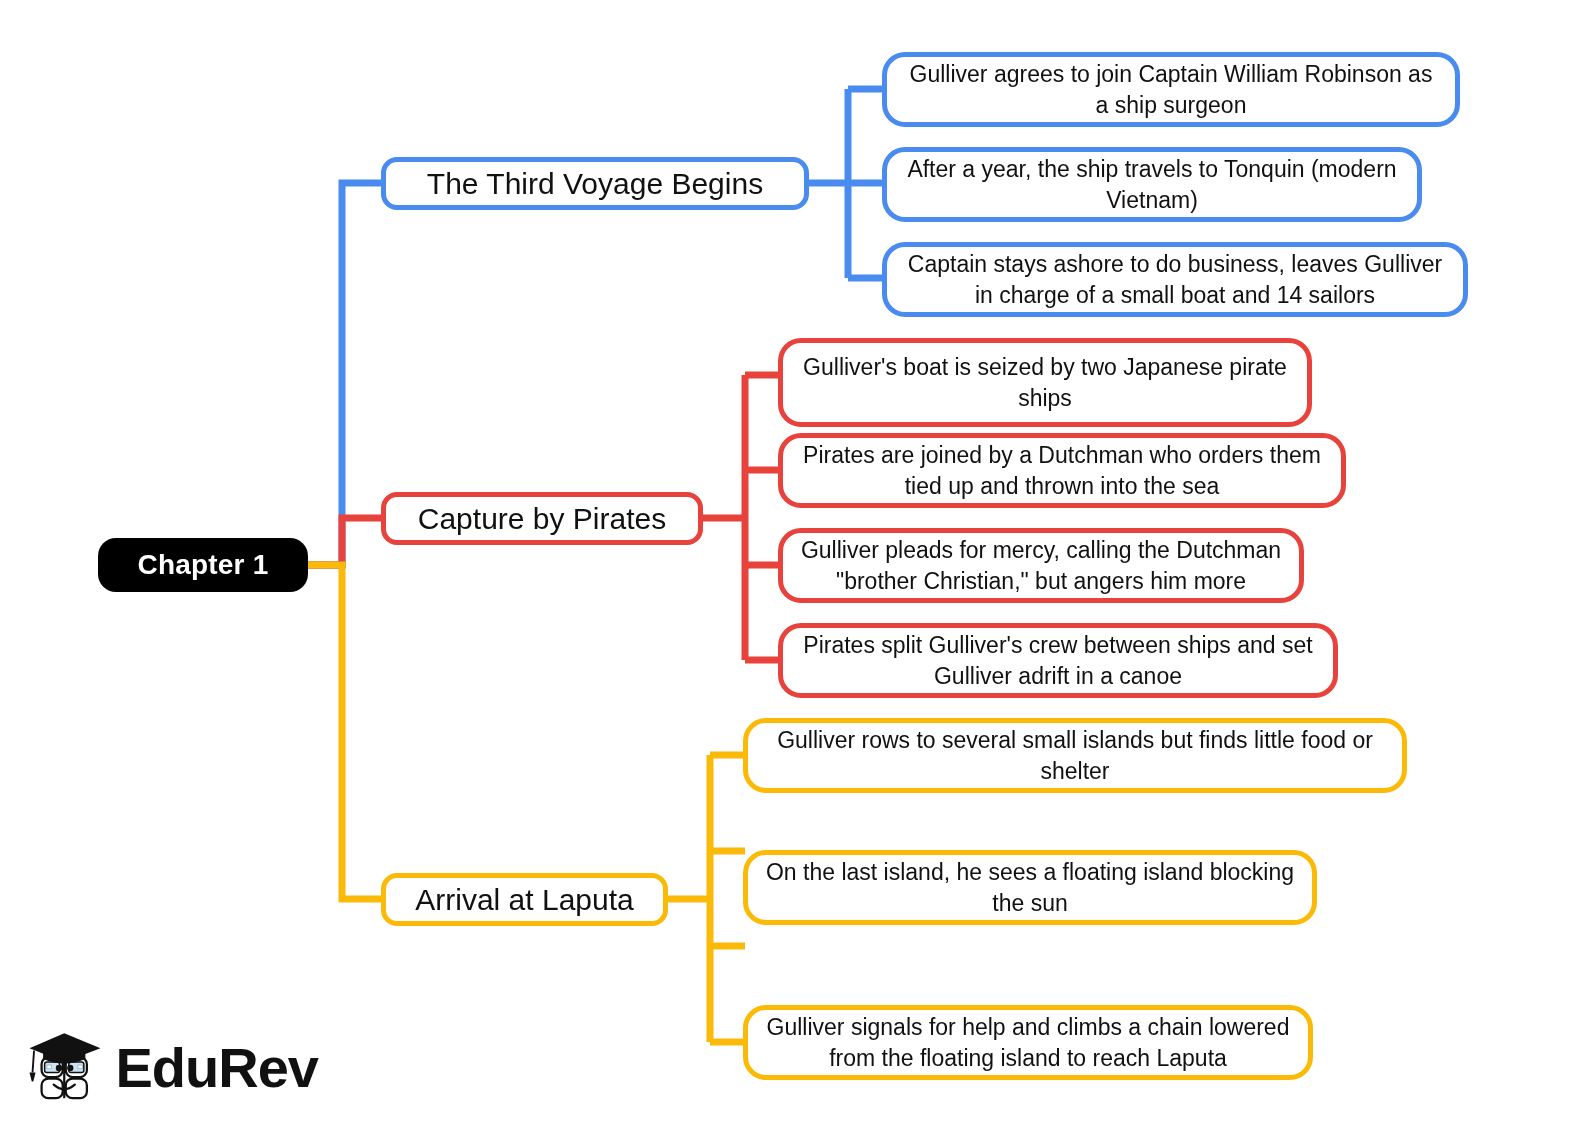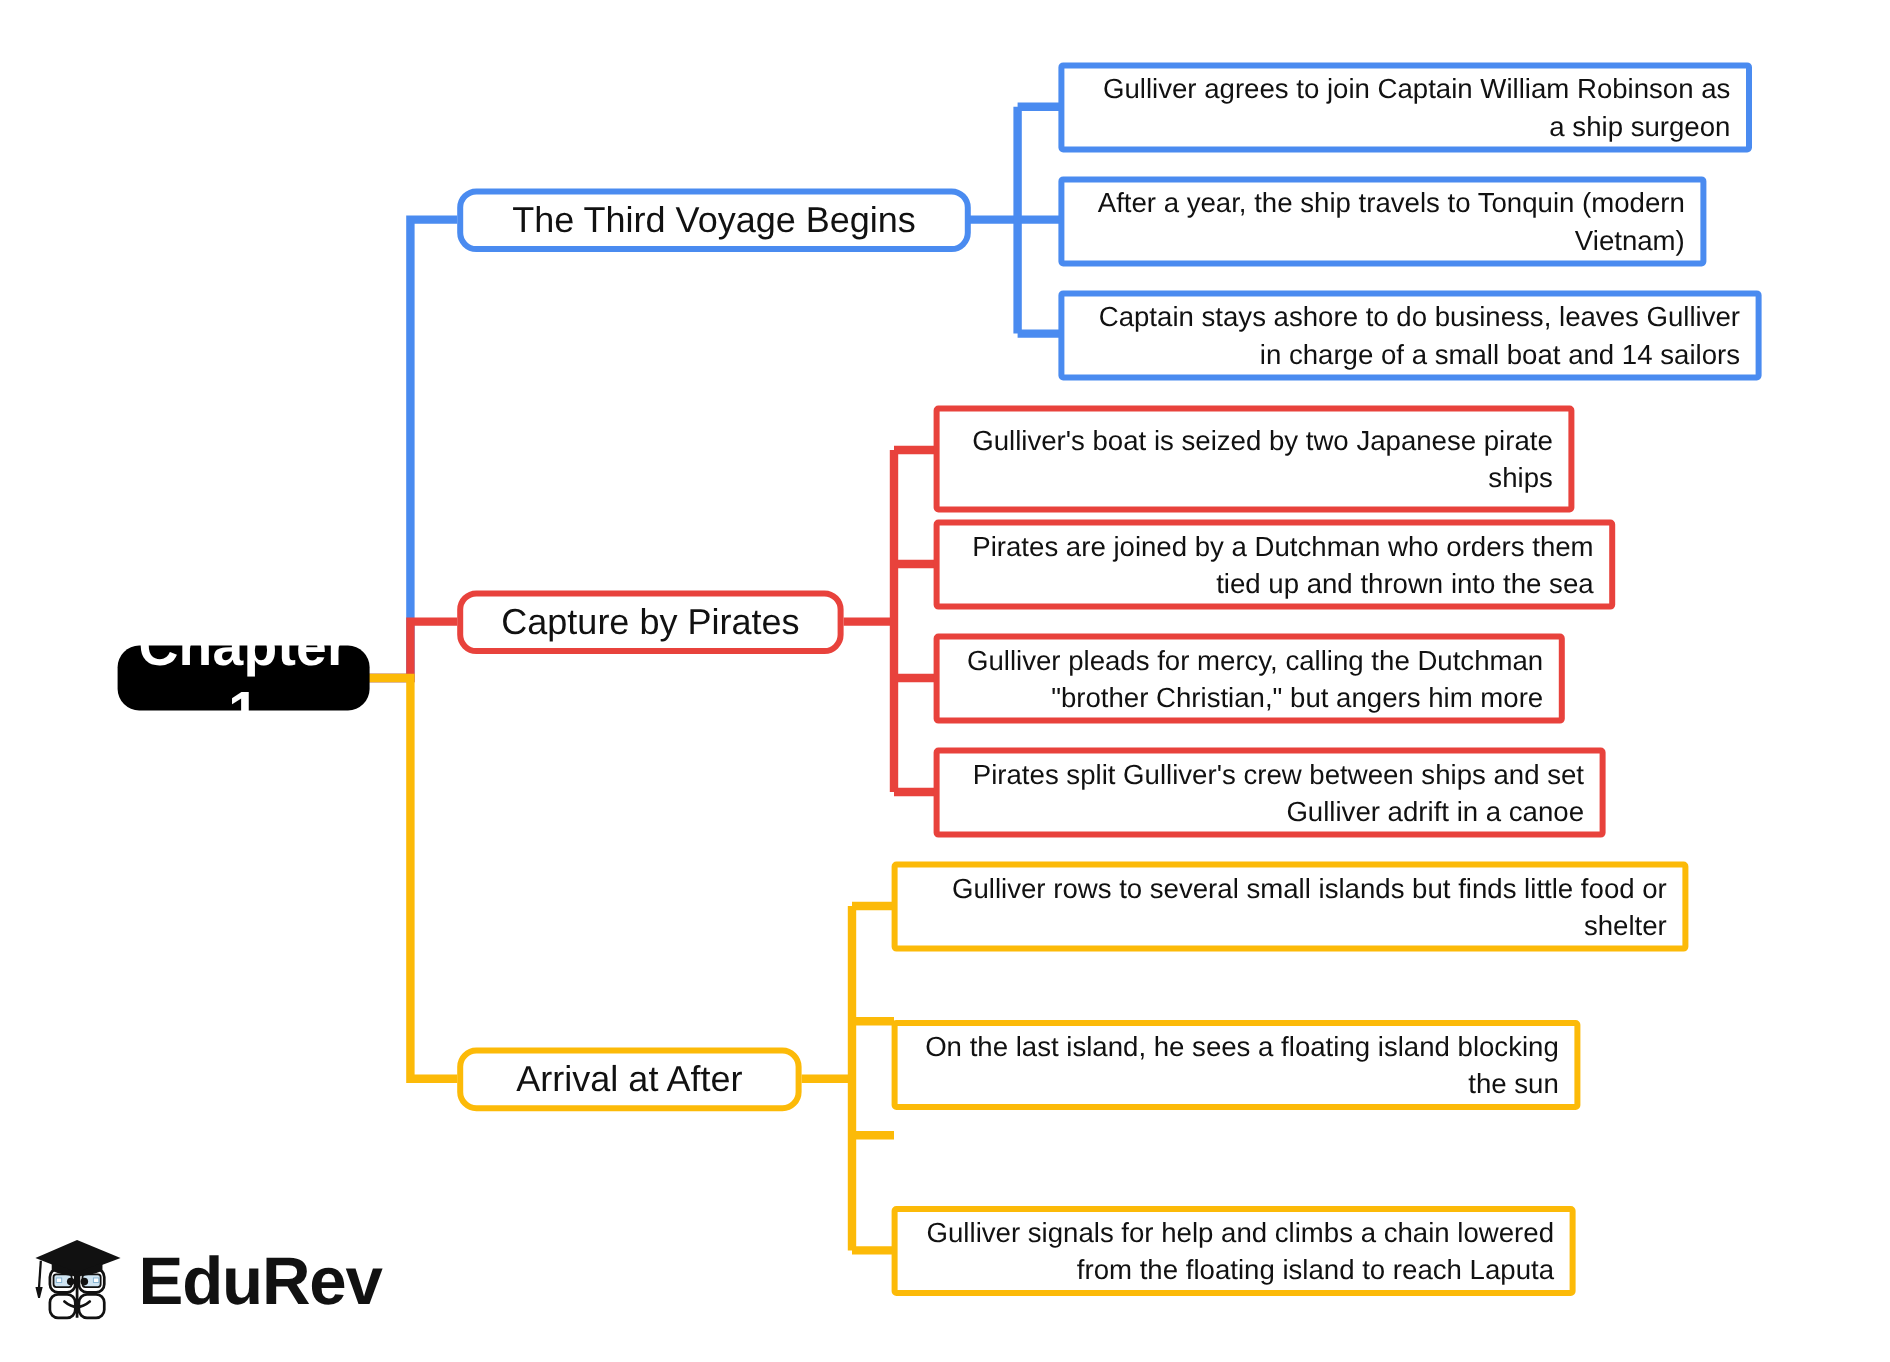--- a/index.html
+++ b/index.html
@@ -36,44 +36,43 @@
     justify-content: center;
     text-align: center;
     background: #ffffff;
     color: #111111;
     z-index: 3;
   }
 
   .root {
     background: #000000;
     color: #ffffff;
-    font-size: 46px;
+    font-size: 28px;
     font-weight: bold;
     border-radius: 18px;
     letter-spacing: 0.2px;
     padding: 0 18px;
   }
 
   .branch {
     border-width: 5px;
     border-style: solid;
     border-radius: 16px;
     font-size: 30px;
     font-weight: normal;
     padding: 0 14px;
   }
 
   .leaf {
     border-width: 5px;
     border-style: solid;
-    border-radius: 4px;
+    border-radius: 23px;
     font-size: 23px;
     line-height: 1.33;
     padding: 6px 13px;
-    text-align: right;
   }
 
   .c-blue  { border-color: #4a8bf0; }
   .c-red   { border-color: #e8423c; }
   .c-gold  { border-color: #fcba08; }
 
   
   #logo {
     position: absolute;
     left: 28px;
@@ -163,21 +162,21 @@
 
   <div class="node leaf c-red" style="left:778px; top:528px; width:526px; height:75px;">
     <span>Gulliver pleads for mercy, calling the Dutchman "brother Christian," but angers him more</span>
   </div>
 
   <div class="node leaf c-red" style="left:778px; top:623px; width:560px; height:75px;">
     <span>Pirates split Gulliver's crew between ships and set Gulliver adrift in a canoe</span>
   </div>
 
   <div class="node branch c-gold" style="left:381px; top:873px; width:287px; height:53px;">
-    <span>Arrival at After</span>
+    <span>Arrival at Laputa</span>
   </div>
 
   <div class="node leaf c-gold" style="left:743px; top:718px; width:664px; height:75px;">
     <span>Gulliver rows to several small islands but finds little food or shelter</span>
   </div>
 
   <div class="node leaf c-gold" style="left:743px; top:814px; width:574px; height:75px;margin-top:36px;">
     <span>On the last island, he sees a floating island blocking the sun</span>
   </div>
 

